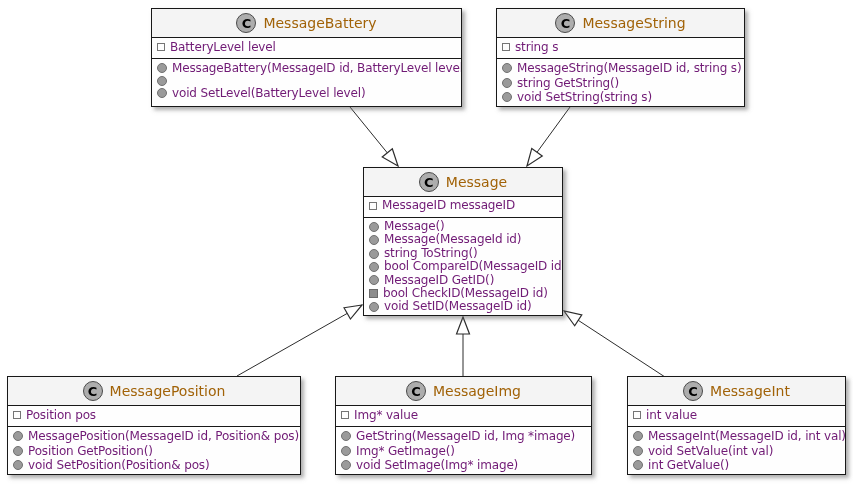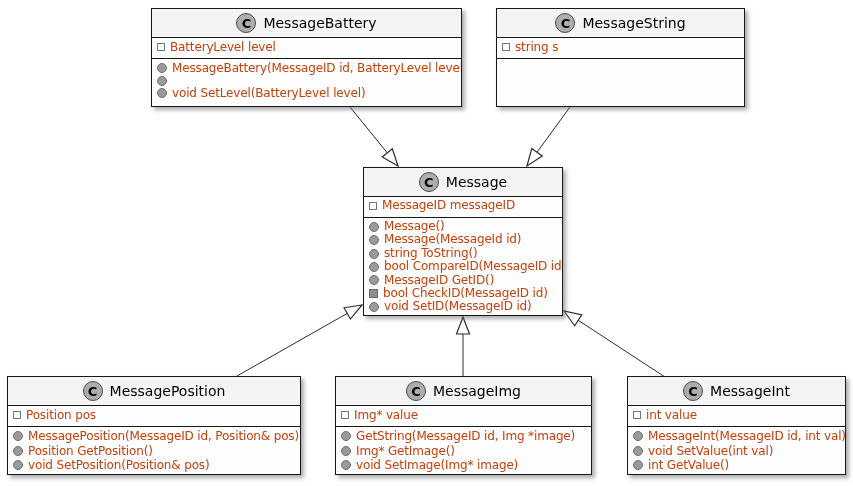--- a/index.html
+++ b/index.html
@@ -56,21 +56,21 @@
     color: #000;
     font-size: 13px;
     font-weight: bold;
     display: flex;
     align-items: center;
     justify-content: center;
     line-height: 1;
   }
   .uml-title {
     font-size: 14px;
-    color: #000000;
+    color: #a16207;
     white-space: nowrap;
   }
 
   .uml-fields {
     flex: 0 0 21px;
     background: #FEFEFE;
     border-bottom: 1px solid #181818;
     padding: 2px 5px 0 5px;
     overflow: hidden;
   }
@@ -86,21 +86,21 @@
     align-items: center;
     gap: 5px;
     line-height: 14.5px;
     white-space: nowrap;
   }
   .dense .member { line-height: 13.4px; }
 
   .mtext {
     font-size: 12px;
     letter-spacing: -0.15px;
-    color: #c2410c;
+    color: #701a75;
   }
 
   .mi { flex: 0 0 auto; display: inline-block; }
   .mi.field-icon {
     width: 8px; height: 8px;
     background: #FEFEFE;
     border: 1px solid #757575;
   }
   .mi.public-method-icon {
     width: 10px; height: 10px;
@@ -162,20 +162,34 @@
     <div class="uml-header">
       <span class="c-circle">C</span>
       <span class="uml-title">MessageString</span>
     </div>
     <div class="uml-fields">
         <div class="member">
           <span class="mi field-icon"></span>
           <span class="mtext">string s</span>
         </div>
       </div>
+    <div class="uml-methods">
+        <div class="member">
+          <span class="mi public-method-icon"></span>
+          <span class="mtext">MessageString(MessageID id, string s)</span>
+        </div>
+        <div class="member">
+          <span class="mi public-method-icon"></span>
+          <span class="mtext">string GetString()</span>
+        </div>
+        <div class="member">
+          <span class="mi public-method-icon"></span>
+          <span class="mtext">void SetString(string s)</span>
+        </div>
+      </div>
   </div>
 
   <div class="uml-class pos-message dense">
     <div class="uml-header">
       <span class="c-circle">C</span>
       <span class="uml-title">Message</span>
     </div>
     <div class="uml-fields">
         <div class="member">
           <span class="mi field-icon"></span>

